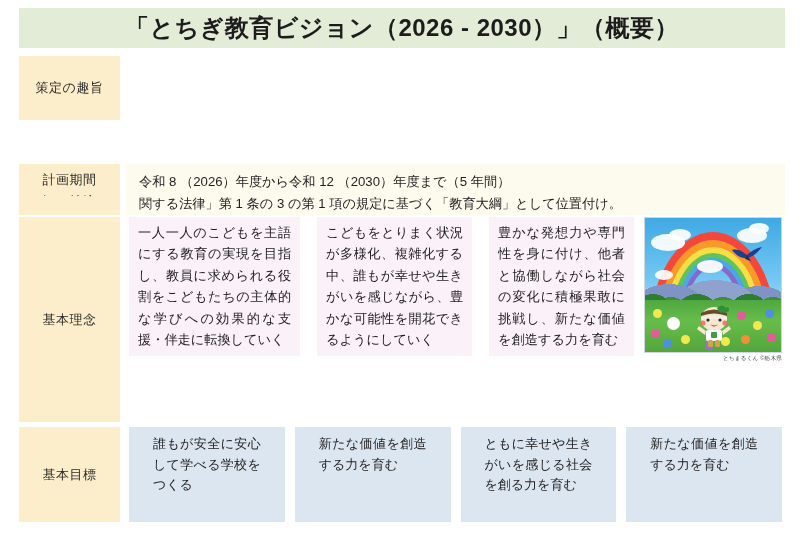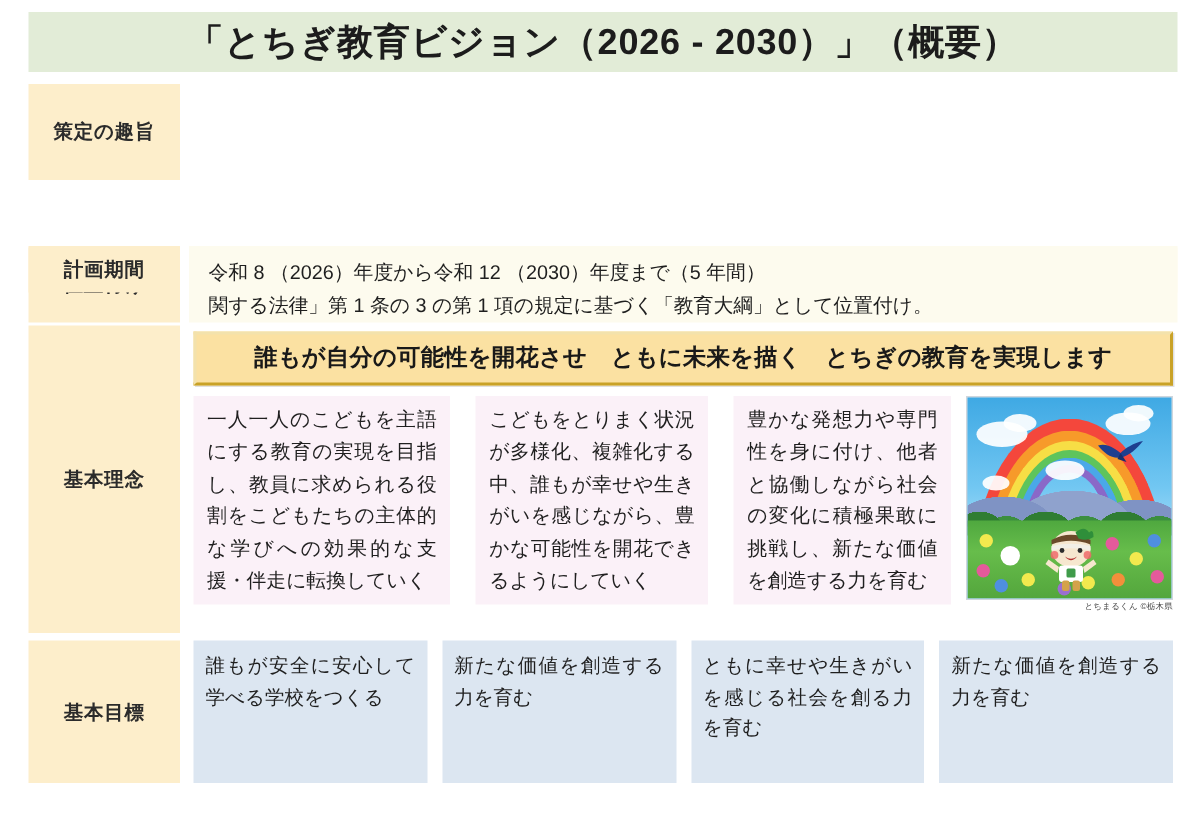--- a/index.html
+++ b/index.html
@@ -49,21 +49,21 @@
     align-items: stretch;
   }
   .row-label {
     width: 101px;
     flex: 0 0 101px;
     background: #fdeecb;
     display: flex;
     align-items: center;
     justify-content: center;
     font-size: 13px;
-    font-weight: 700;
+    font-weight: 400;
     color: #2b2b2b;
     letter-spacing: 0.5px;
   }
   .row-body {
     flex: 1 1 auto;
     background: #fdfbee;
     margin-left: 6px;
     padding: 7px 12px 7px 13px;
     font-size: 13.2px;
     line-height: 1.62;
@@ -237,21 +237,21 @@
   
   .goal-area {
     display: flex;
     gap: 10px;
     padding: 0 3px;
     height: 95px;
   }
   .goal-box {
     flex: 1 1 0;
     background: #dce6f1;
-    padding: 7px 8px;
+    padding: 7px 24px;
     font-size: 13px;
     line-height: 1.58;
     color: #1f1f1f;
   }
 </style>
 </head>
 <body>
 
 <div class="page">
 
@@ -274,23 +274,20 @@
     <div class="row-label">計画期間</div>
     <div class="row-body">
       <p>令和 8 （2026）年度から令和 12 （2030）年度まで（5 年間）</p>
     </div>
   </div>
 
   <div class="row" id="row-ideal">
     <div class="row-label">基本理念</div>
     <div class="row-body">
 
-      <div class="slogan-banner">
-        <div class="slogan-text">誰もが自分の可能性を開花させ　ともに未来を描く　とちぎの教育を実現します</div>
-      </div>
 
       <div class="ideal-area">
         <div class="ideal-list">
           <div class="ideal-item">一人一人のこどもを主語にする教育の実現を目指し、教員に求められる役割をこどもたちの主体的な学びへの効果的な支援・伴走に転換していく</div>
           <div class="ideal-item">こどもをとりまく状況が多様化、複雑化する中、誰もが幸せや生きがいを感じながら、豊かな可能性を開花できるようにしていく</div>
           <div class="ideal-item">豊かな発想力や専門性を身に付け、他者と協働しながら社会の変化に積極果敢に挑戦し、新たな価値を創造する力を育む</div>
         </div>
 
         <div class="mascot-block">
           <div class="mascot-frame">

